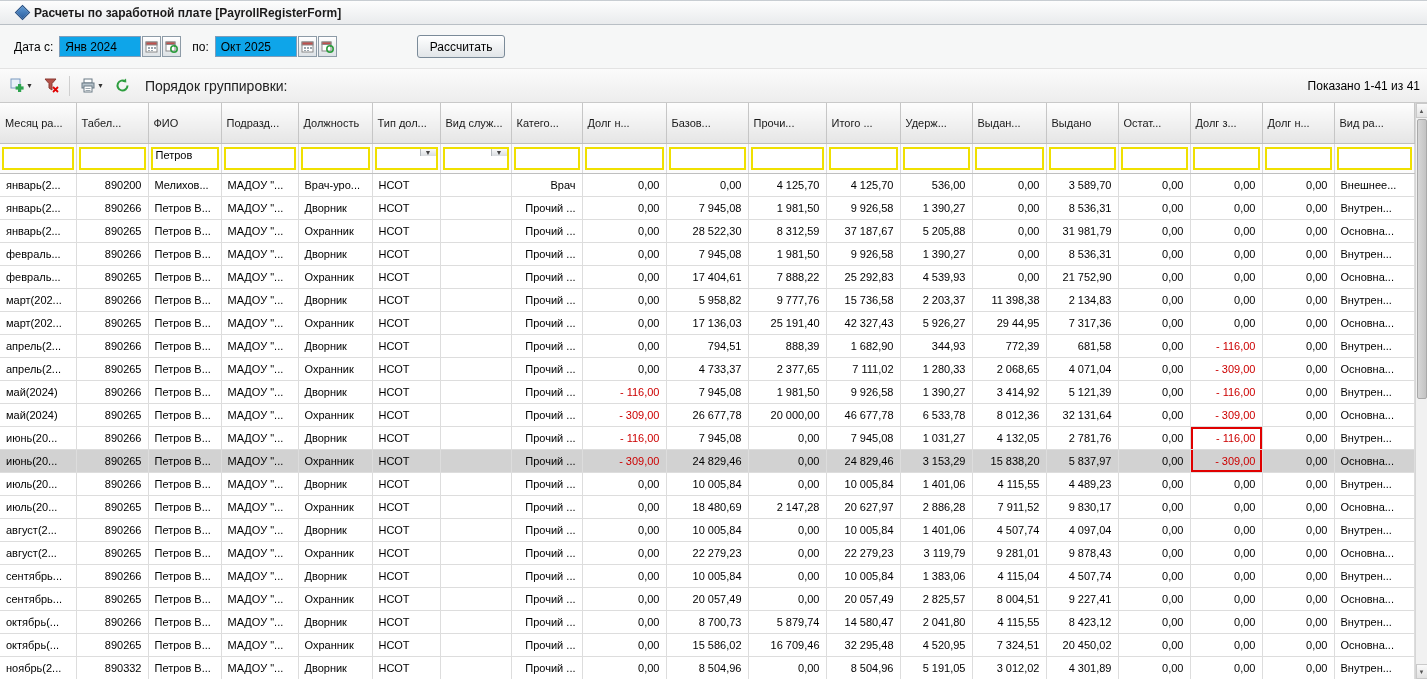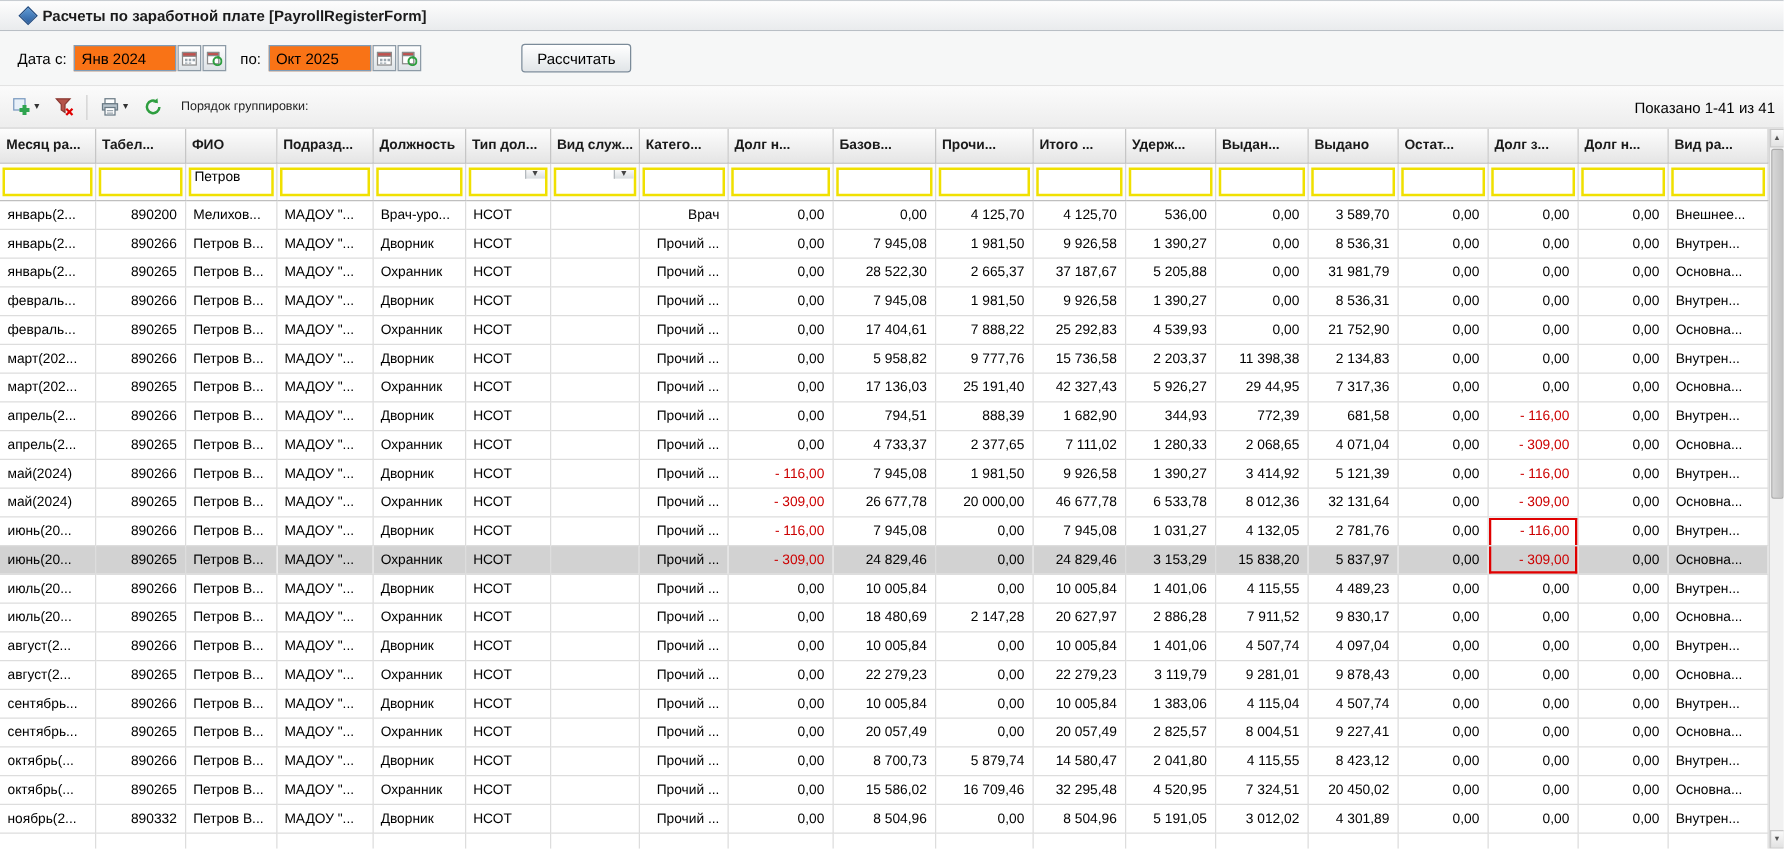--- a/index.html
+++ b/index.html
@@ -8,40 +8,40 @@
   .app{width:1427px;height:679px;display:flex;flex-direction:column;background:#fff;border-top:1px solid #c8cdd2}
 
   
   .titlebar{height:24px;flex:0 0 auto;background:linear-gradient(#fdfdfd,#e9ebed);border-bottom:1px solid #b9bfc5;display:flex;align-items:center;padding:0 17px;gap:6px}
   .title-icon{width:11px;height:11px;background:linear-gradient(135deg,#5f9bd5,#2a5d9e);border:1px solid #1f4a80;transform:rotate(45deg);flex:0 0 auto}
   .title-text{font-size:12px;font-weight:bold;color:#1b1b1b;white-space:nowrap}
 
   
   .filterbar{height:44px;flex:0 0 auto;background:#f6f7f7;display:flex;align-items:center;padding:0 14px;border-bottom:1px solid #e3e3e3}
   .lbl{font-size:12px;margin-right:6px;white-space:nowrap}
-  .date-input{width:82px;height:21px;border:1px solid #7f9db9;font:12px "Liberation Sans",sans-serif;padding:0 5px;background:#f97316}
+  .date-input{width:82px;height:21px;border:1px solid #7f9db9;font:12px "Liberation Sans",sans-serif;padding:0 5px;background:#0ea5e9}
   .mini-btn{width:19px;height:21px;border:1px solid #8d9ba7;background:linear-gradient(#ffffff,#dde2e6);display:inline-flex;align-items:center;justify-content:center;padding:0;margin-left:1px;cursor:pointer}
   .btn{height:23px;border:1px solid #7b8b99;border-radius:3px;background:linear-gradient(#ffffff,#e1e5e8);font:12px "Liberation Sans",sans-serif;padding:0 12px;cursor:pointer;white-space:nowrap}
   .btn-calc{margin-left:80px}
   .btn-calc-sel{margin-left:45px;box-shadow:0 0 0 2px rgba(95,180,200,.55)}
   .gap-to{margin-left:11px}
 
   
   .toolbar{height:34px;flex:0 0 auto;background:linear-gradient(#fbfbfb,#ededed);border-bottom:1px solid #c9c9c9;display:flex;align-items:center;padding:0 6px;gap:3px}
   .tool-btn{height:24px;border:1px solid transparent;background:transparent;display:inline-flex;align-items:center;justify-content:center;padding:0 3px;cursor:pointer;gap:1px}
   .dd-arrow{font-size:7px;color:#333;line-height:1}
   .tool-sep{width:1px;height:20px;background:#cfcfcf;margin:0 3px}
-  .grouping{font-size:10px;color:#222;margin-left:8px;white-space:nowrap}
+  .grouping{font-size:14px;color:#222;margin-left:8px;white-space:nowrap}
   .spacer{flex:1}
   .count{font-size:12px;color:#000;white-space:nowrap;padding-right:1px}
 
   
   .grid-wrap{flex:1;display:flex;flex-direction:row;overflow:hidden;background:#fff}
   table{border-collapse:collapse;table-layout:fixed;width:1414px;flex:0 0 auto;align-self:flex-start}
-  th{height:27px;background:linear-gradient(#fdfdfd,#e5e5e5);border-right:1px solid #c6c6c6;border-bottom:1px solid #bfbfbf;font-size:11px;font-weight:bold;text-align:left;padding:0 5px;color:#1a1a1a;overflow:hidden;white-space:nowrap}
+  th{height:40px;background:linear-gradient(#fdfdfd,#e5e5e5);border-right:1px solid #c6c6c6;border-bottom:1px solid #bfbfbf;font-size:11px;font-weight:normal;text-align:left;padding:0 5px;color:#1a1a1a;overflow:hidden;white-space:nowrap}
   tr.filter-row td{height:30px;border-right:1px solid #d9d9d9;border-bottom:1px solid #bfbfbf;padding:3px 2px;background:#fcfcfc;overflow:hidden}
   .filter-box{height:23px;border:2px solid #f0e000;background:#fff;display:flex;align-items:flex-start}
   .filter-box input{flex:1;min-width:0;border:none;outline:none;font:11px "Liberation Sans",sans-serif;padding:0 3px;background:transparent}
   .combo-btn{width:16px;background:linear-gradient(#f9f9f9,#d9dde0);border-left:1px solid #b4b9bd;font-size:7px;display:flex;align-items:center;justify-content:center;color:#444;cursor:pointer}
   tbody td{height:23px;line-height:22px;font-size:11px;border-right:1px solid #dddddd;border-bottom:1px solid #dddddd;padding:0 6px;white-space:nowrap;overflow:hidden;color:#000;background:#fff}
   tbody td.r{text-align:right}
   tbody td.neg{color:#cc0000}
   tbody tr.selected td{background:#d2d2d2}
   tbody td.hl-top{box-shadow:inset 2px 0 0 #e00000, inset -2px 0 0 #e00000, inset 0 2px 0 #e00000}
   tbody td.hl-bottom{box-shadow:inset 2px 0 0 #e00000, inset -2px 0 0 #e00000, inset 0 -2px 0 #e00000}
@@ -337,21 +337,21 @@
             <td class="cell">январь(2...</td>
             <td class="cell r">890265</td>
             <td class="cell">Петров В...</td>
             <td class="cell">МАДОУ "...</td>
             <td class="cell">Охранник</td>
             <td class="cell">НСОТ</td>
             <td class="cell"></td>
             <td class="cell r">Прочий ...</td>
             <td class="cell r">0,00</td>
             <td class="cell r">28 522,30</td>
-            <td class="cell r">2 665,37</td>
+            <td class="cell r">8 312,59</td>
             <td class="cell r">37 187,67</td>
             <td class="cell r">5 205,88</td>
             <td class="cell r">0,00</td>
             <td class="cell r">31 981,79</td>
             <td class="cell r">0,00</td>
             <td class="cell r">0,00</td>
             <td class="cell r">0,00</td>
             <td class="cell">Основна...</td>
           </tr>
           <tr>

